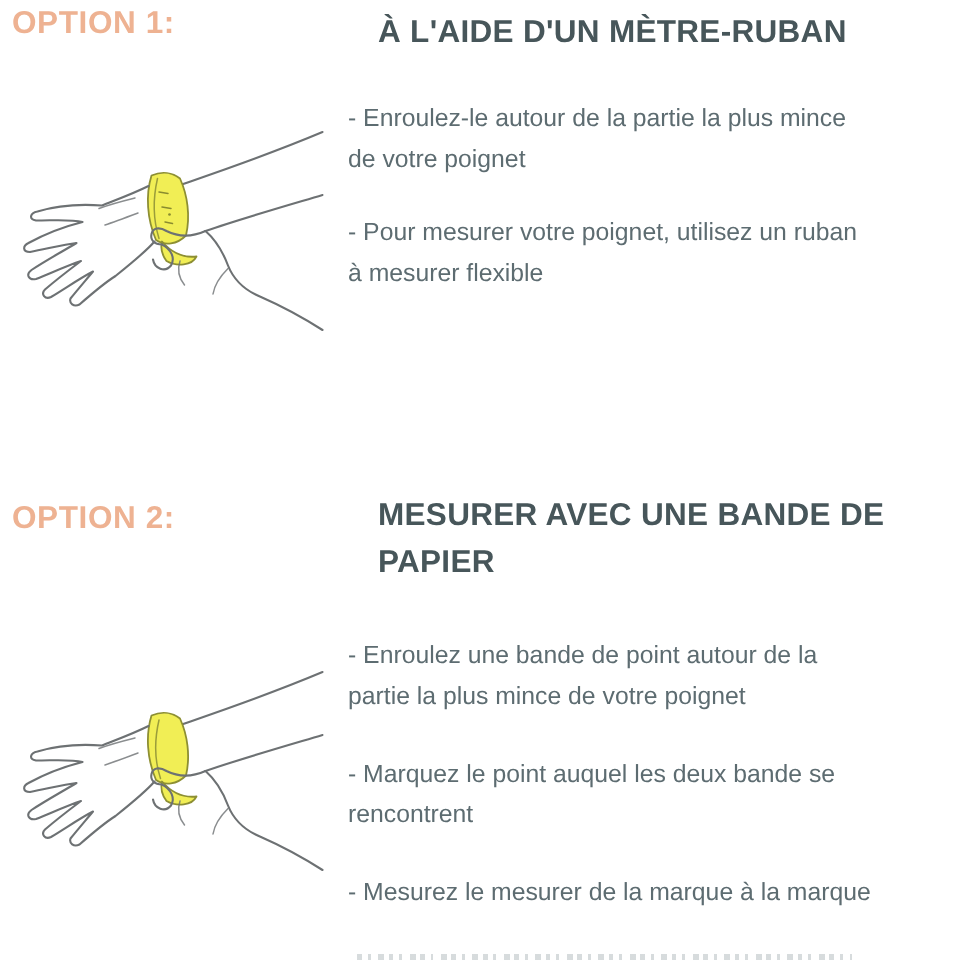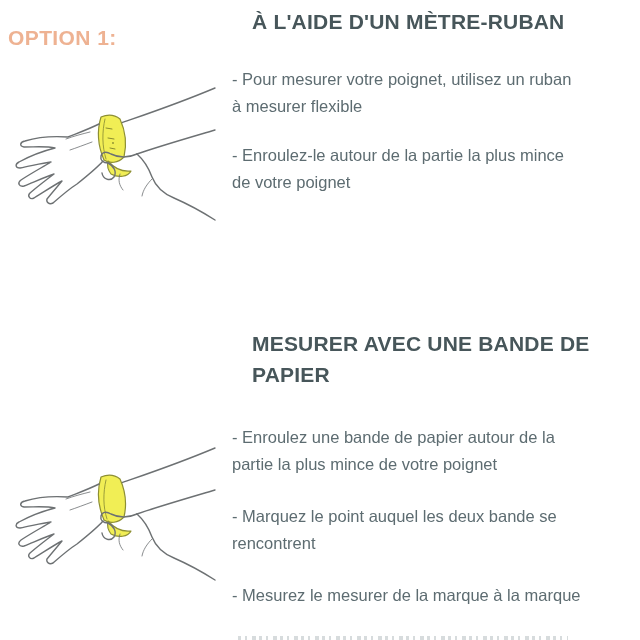--- a/index.html
+++ b/index.html
@@ -39,21 +39,21 @@
     background:repeating-linear-gradient(90deg,
       #8d9a9e 0 3px, transparent 3px 7px, #8d9a9e 7px 9px, transparent 9px 14px,
       #8d9a9e 14px 18px, transparent 18px 21px);
   }
 </style>
 </head>
 <body>
 
 <div id="page">
 
-  <div class="option-label" style="top:26px">OPTION 1:</div>
+  <div class="option-label" style="top:4px">OPTION 1:</div>
 
   <div class="heading" style="top:6px">À L'AIDE D'UN MÈTRE-RUBAN</div>
 
   <div class="illustration" style="top:84px">
     <svg width="214" height="152" viewBox="0 0 214 152">
 
       <path class="art" d="M 213 4 C 175 20 142 31 119 39"></path>
 
       <path class="art" d="M 213 46 C 186 54 158 62 135 70"></path>
 
@@ -72,26 +72,27 @@
 
       <path class="art" d="M 135 70 C 126 74 117 74 109 70 C 104 67 100 68 99 72 C 98 76 101 79 106 79"></path>
       <path class="art" d="M 106 79 C 112 82 115 88 112 93 C 108 98 101 95 100 89"></path>
       <path class="art" d="M 135 70 C 143 77 147 85 150 93 C 154 103 162 110 172 114 C 188 121 202 129 213 136"></path>
       <path class="art-thin" d="M 118 90 C 116 96 117 101 121 106"></path>
       <path class="art-thin" d="M 150 95 C 145 100 141 106 140 112"></path>
     </svg>
   </div>
 
   <div class="bullets" style="top:66px">
+    <p>- Enroulez-le autour de la partie la plus mince
+de votre poignet</p>
     <p>- Pour mesurer votre poignet, utilisez un ruban
 à mesurer flexible</p>
-    <p>- Enroulez-le autour de la partie la plus mince
-de votre poignet</p>
   </div>
 
+  <div class="option-label" style="top:334px">OPTION 2:</div>
 
   <div class="heading" style="top:328px">MESURER AVEC UNE BANDE DE
 PAPIER</div>
 
   <div class="illustration" style="top:444px">
     <svg width="214" height="152" viewBox="0 0 214 152">
       <path class="art" d="M 213 4 C 175 20 142 31 119 39"></path>
       <path class="art" d="M 213 46 C 186 54 158 62 135 70"></path>
       <path class="band" d="M 99 33 C 106 30 113 31 118 35 C 123 46 125 60 122 73 C 116 79 108 80 102 76 C 96 62 95 46 99 33 Z"></path>
       <path class="band" d="M 106 77 C 112 84 120 88 129 87 C 126 93 116 94 109 90 C 106 86 105 81 106 77 Z"></path>
@@ -101,21 +102,21 @@
       <path class="art-thin" d="M 90 58 C 82 61 74 64 68 66"></path>
       <path class="art" d="M 135 70 C 126 74 117 74 109 70 C 104 67 100 68 99 72 C 98 76 101 79 106 79"></path>
       <path class="art" d="M 106 79 C 112 82 115 88 112 93 C 108 98 101 95 100 89"></path>
       <path class="art" d="M 135 70 C 143 77 147 85 150 93 C 154 103 162 110 172 114 C 188 121 202 129 213 136"></path>
       <path class="art-thin" d="M 118 90 C 116 96 117 101 121 106"></path>
       <path class="art-thin" d="M 150 95 C 145 100 141 106 140 112"></path>
     </svg>
   </div>
 
   <div class="bullets" id="bullets-2" style="top:424px">
-    <p>- Enroulez une bande de papier autour de la
+    <p>- Enroulez une bande de point autour de la
 partie la plus mince de votre poignet</p>
     <p>- Marquez le point auquel les deux bande se
 rencontrent</p>
     <p>- Mesurez le mesurer de la marque à la marque</p>
   </div>
 
   <div class="cutoff-line"></div>
 
 </div>
 

